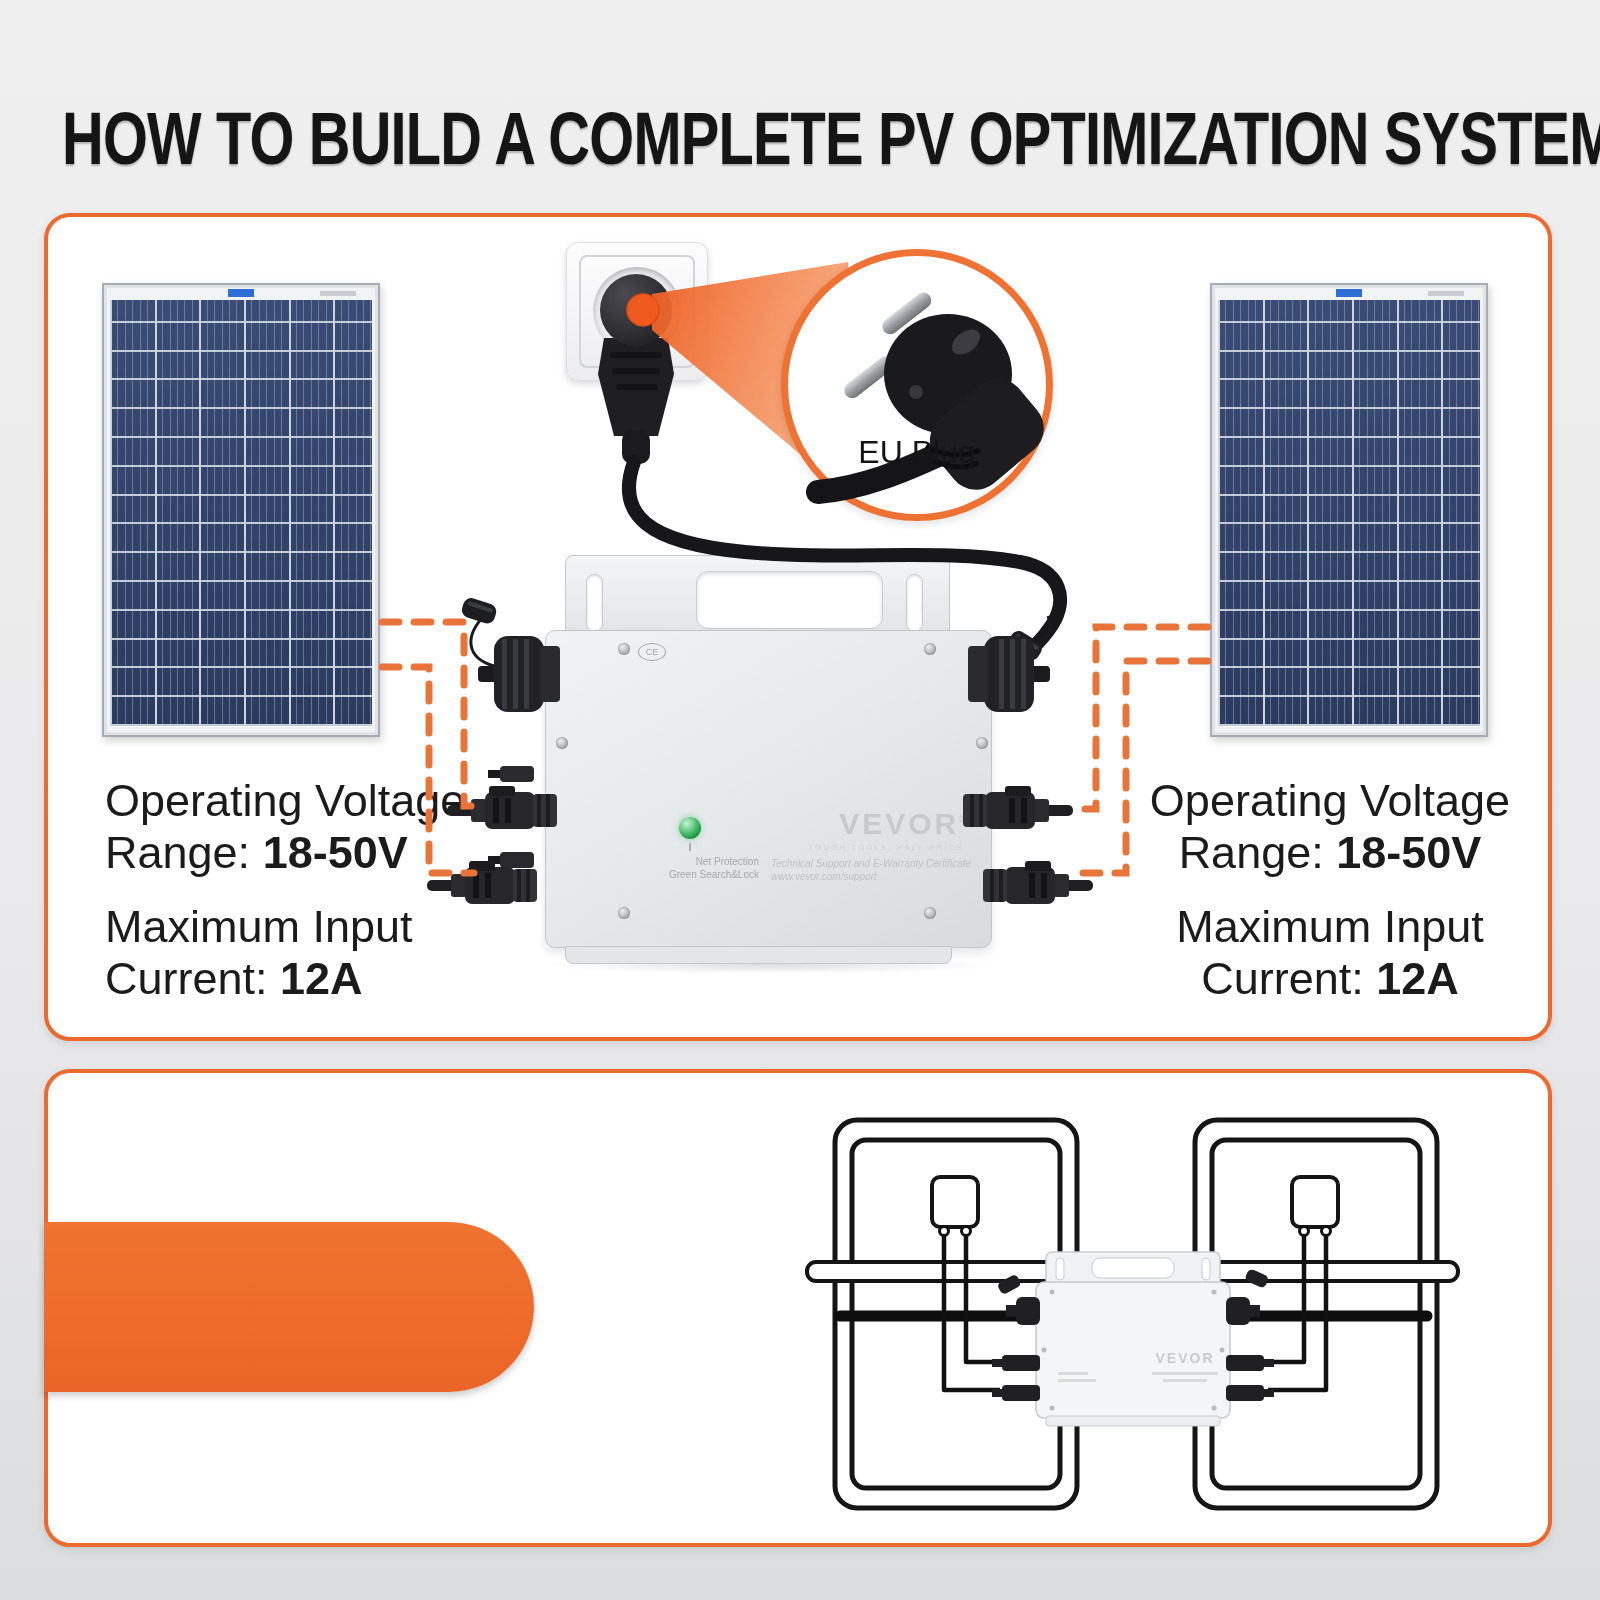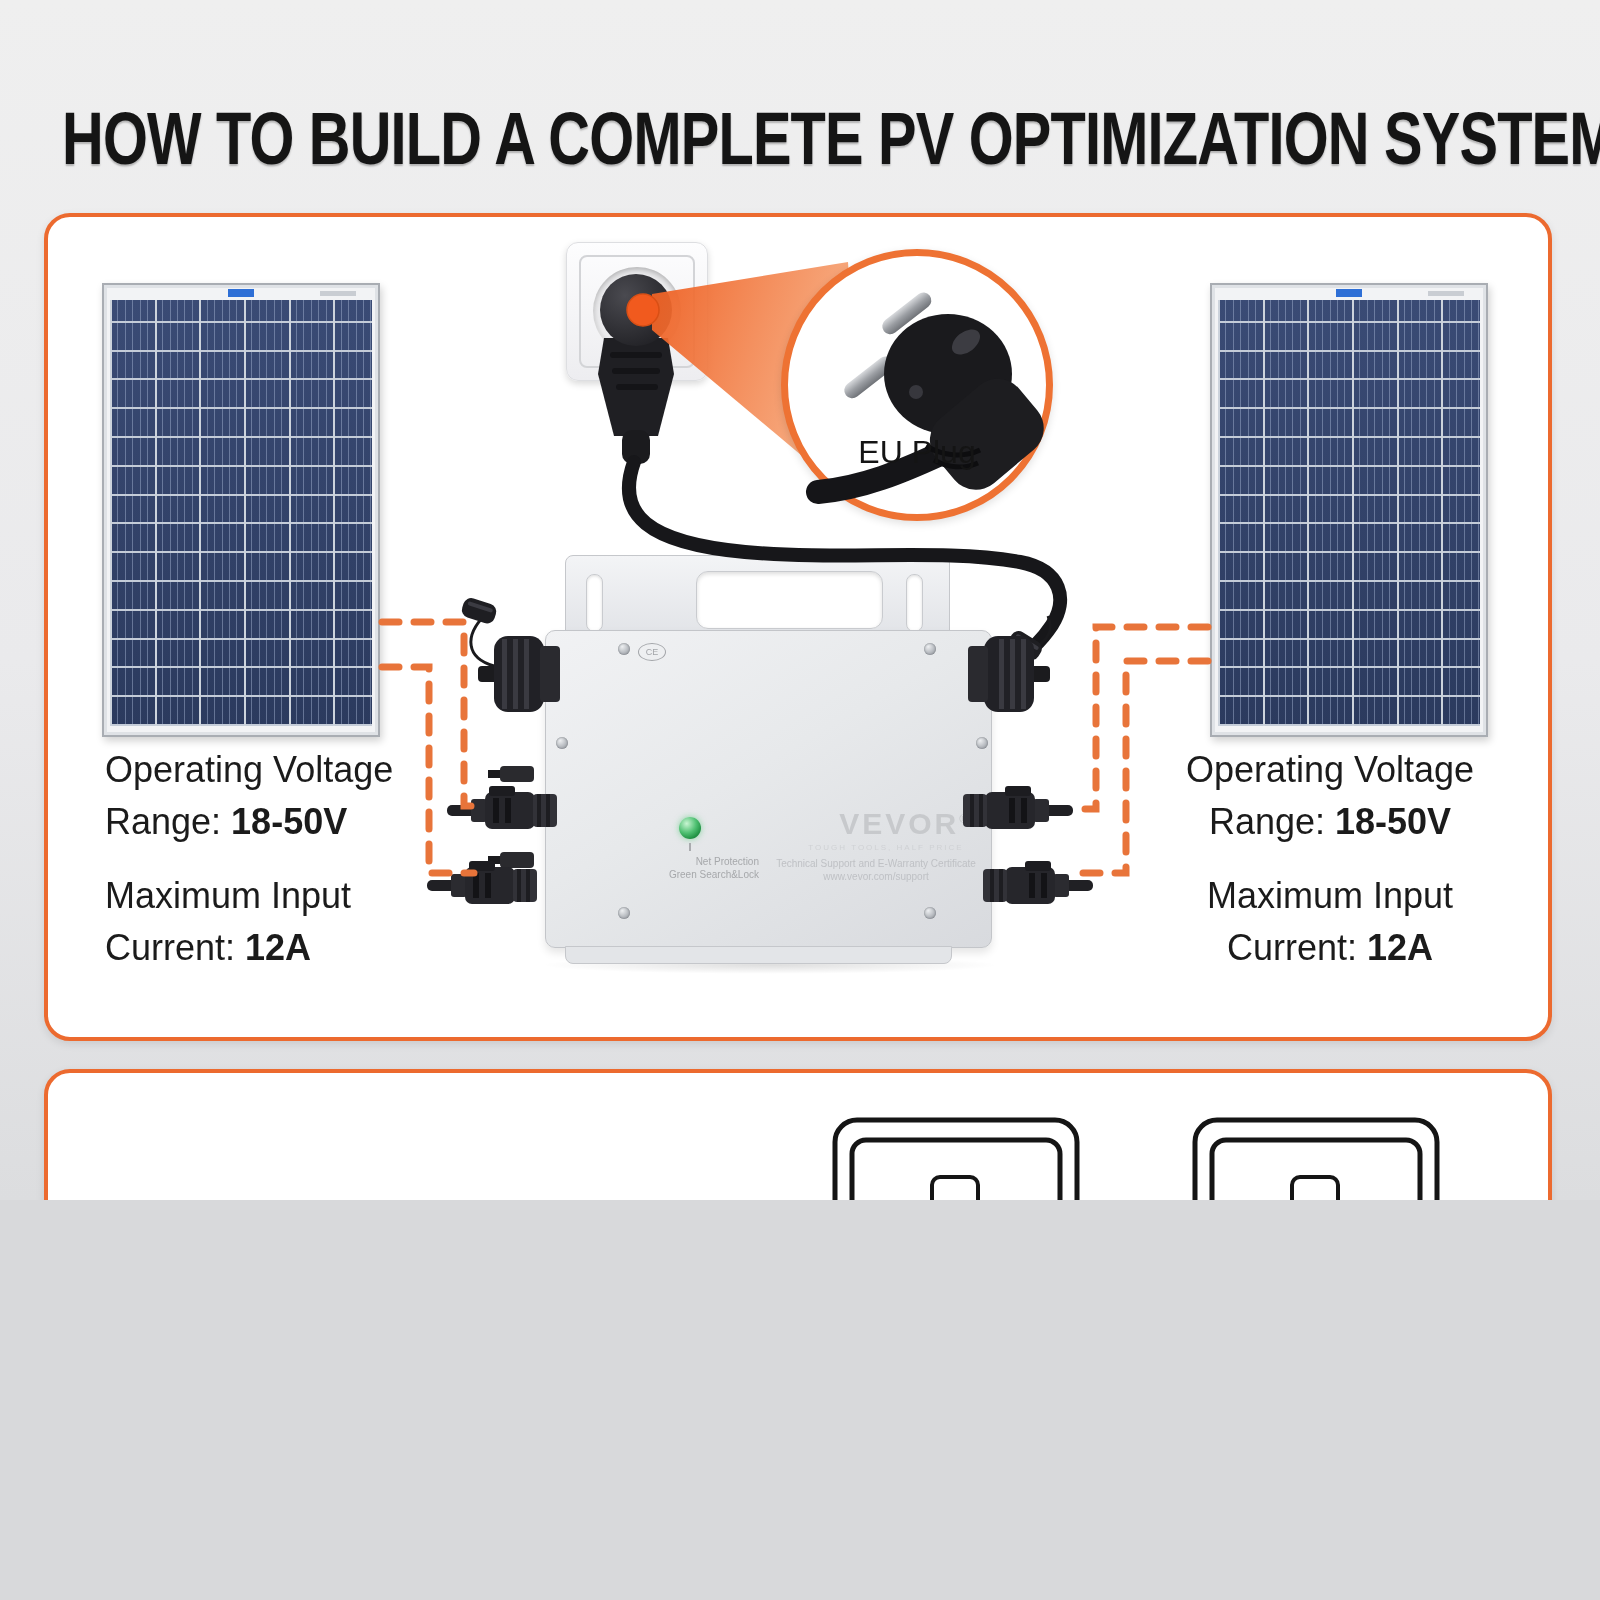--- a/index.html
+++ b/index.html
@@ -1,17 +1,17 @@
 <!DOCTYPE html>
 <html><head>
 <meta charset="utf-8">
 <style>
   html,body { margin:0; padding:0; background:#d8d9db; }
   .stage {
-    position:relative; width:1600px; height:1200px; overflow:hidden;
+    position:relative; width:1600px; height:1600px; overflow:hidden;
     font-family:"Liberation Sans", sans-serif;
     background:linear-gradient(180deg,#efefef 0%, #eaeaec 55%, #dcdddf 100%);
   }
 
   
   .title {
     position:absolute; left:62px; top:96px; white-space:nowrap;
     font-size:74px; font-weight:bold; color:#151515; letter-spacing:-1px;
     transform:scaleX(0.78); transform-origin:left center;
     text-shadow:0 2px 2px rgba(0,0,0,.25);
@@ -96,34 +96,34 @@
     box-shadow:0 0 6px rgba(70,200,110,.6);
   }
   .inv-led-tick { position:absolute; left:143px; top:212px; width:2px; height:8px; background:#a9abae; }
   .inv-led-cap { position:absolute; left:73px; top:224px; width:140px; text-align:right;
     font-size:10px; line-height:13px; color:#a6a8ab; }
   .inv-brand { position:absolute; left:255px; top:176px; width:170px; text-align:right;
     font-size:30px; font-weight:bold; letter-spacing:3px; color:#c7c9cc; }
   .inv-brand sup { font-size:12px; }
   .inv-tagline { position:absolute; left:255px; top:212px; width:170px; text-align:center;
     font-size:8px; letter-spacing:2px; color:#cfd1d4; }
-  .inv-support { position:absolute; left:225px; top:226px; width:210px; text-align:center;
-    font-size:10px; line-height:13px; color:#bfc1c5; }
+  .inv-support { position:absolute; left:225px; top:226px; width:210px; 
+    font-size:10px; line-height:13px; color:#bfc1c5;font-style:italic; }
   .inv-ce { position:absolute; left:92px; top:12px; width:26px; height:16px; line-height:16px;
     border:1px solid #a3a5a9; border-radius:50%; font-size:9px; color:#a3a5a9; text-align:center; }
   .screw {
     position:absolute; width:12px; height:12px; border-radius:50%;
     background:radial-gradient(circle at 35% 30%, #eef0f2, #a8acb2 70%, #8c9096);
     box-shadow:inset 0 0 2px #6f7378;
   }
   .inv-shadow { position:absolute; left:540px; top:956px; width:460px; height:18px; z-index:4;
     background:radial-gradient(ellipse at center, rgba(0,0,0,.13), transparent 70%); }
 
   
-  .spec { position:absolute; top:744px; font-size:36px; color:#1b1b1b; z-index:6; }
+  .spec { position:absolute; top:775px; font-size:45px; color:#1b1b1b; z-index:6; }
   .spec p { margin:0 0 22px 0; line-height:52px; }
   .spec b { font-weight:bold; }
   .spec.left { left:105px; width:400px; text-align:left; }
   .spec.right { left:1140px; width:380px; text-align:center; }
 
   
   .banner {
     position:absolute; left:44px; top:1222px; width:490px; height:170px; z-index:4;
     background:linear-gradient(180deg,#f0732f,#ea6527); border-radius:0 85px 85px 0;
     box-shadow:0 4px 7px rgba(0,0,0,.20);

